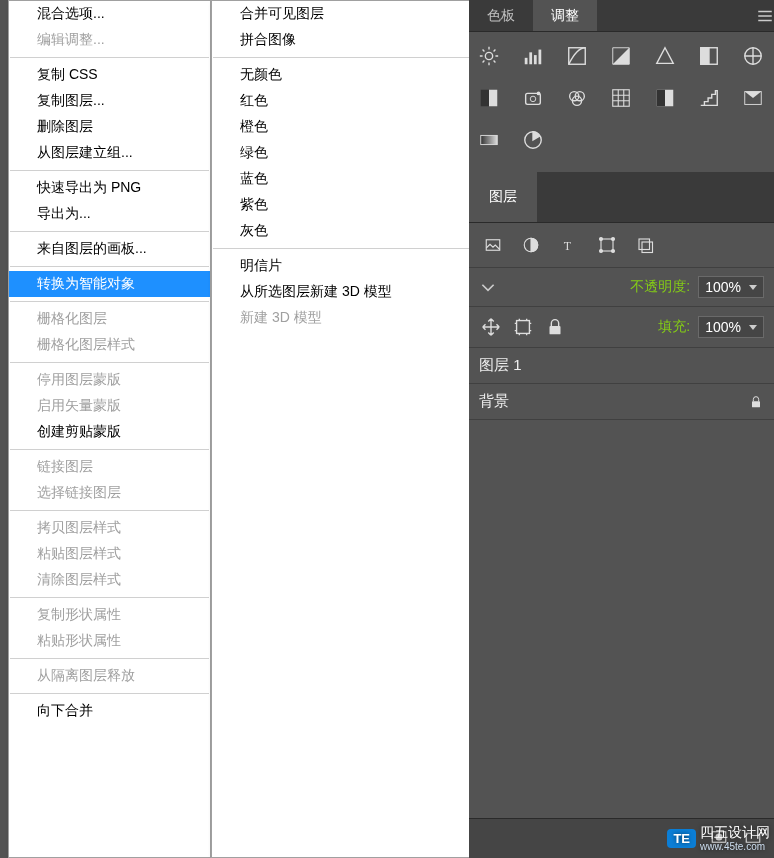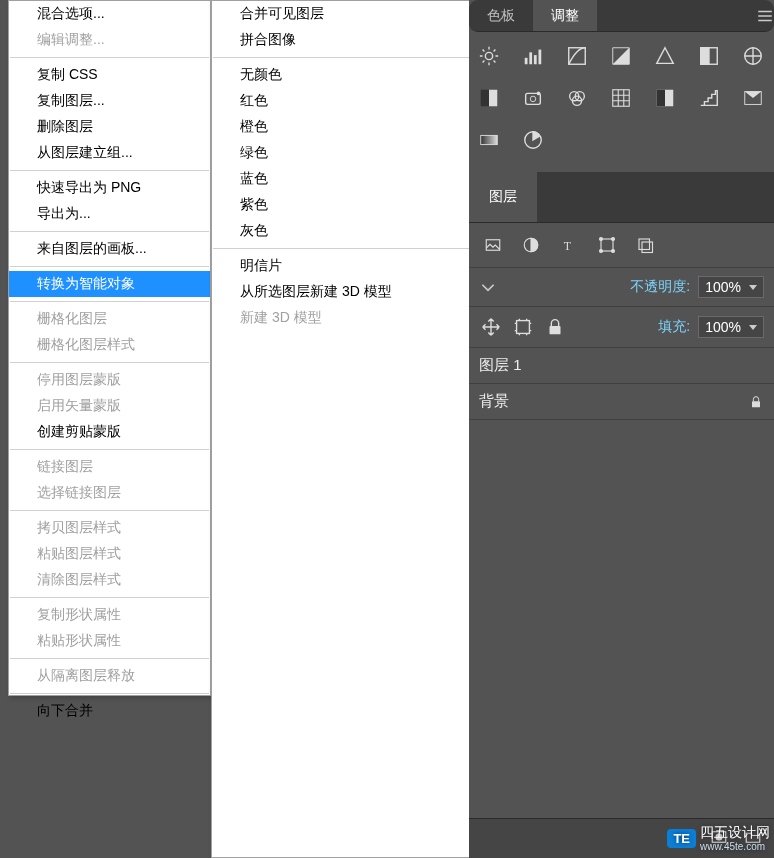--- a/index.html
+++ b/index.html
@@ -11,50 +11,50 @@
   background: #535353;
   overflow: hidden;
   position: relative;
 }
 .menu-column {
   position: absolute;
   background: #fff;
   border: 1px solid #a0a0a0;
   box-shadow: 2px 2px 5px rgba(0,0,0,0.2);
 }
-.menu-left { left: 8px; top: 0; width: 203px; height: 696px; }
+.menu-left { left: 8px; top: 0; width: 203px; height: 858px; }
 .menu-right { left: 211px; top: 0; width: 284px; height: 858px; }
 .menu-item {
   padding: 4px 12px 4px 28px;
   cursor: default;
   color: #000;
   white-space: nowrap;
 }
 .menu-item.disabled { color: #a0a0a0; }
 .menu-item.highlighted { background: #1e90ff; color: #fff; }
 .menu-sep { border-top: 1px solid #d0d0d0; margin: 4px 1px; }
 
 .panel-area { position: absolute; left: 469px; top: 0; width: 305px; height: 858px; background: #535353; }
-.tab-bar { display: flex; background: #3a3a3a; height: 32px; align-items: stretch; border-bottom: 1px solid #2a2a2a; border-radius: 9px; }
+.tab-bar { display: flex; background: #3a3a3a; height: 32px; align-items: stretch; border-bottom: 1px solid #2a2a2a; }
 .tab { padding: 6px 18px; color: #c0c0c0; font-size: 14px; cursor: default; display:flex; align-items:center;}
 .tab.active { background: #535353; color: #fff; }
 .tab-bar .spacer { flex:1; }
 .tab-bar .menu-lines { width: 18px; color:#c0c0c0; display:flex; align-items:center; justify-content:center;}
 
 .icon-grid { padding: 12px 8px; display: flex; flex-wrap: wrap; gap: 18px 20px; }
 .icon-btn { width: 24px; height: 24px; display: inline-flex; align-items: center; justify-content: center; color: #ddd; }
 .icon-btn svg { width: 22px; height: 22px; }
 
 .layers-panel { margin-top: 8px; }
 .layers-tabs { display:flex; background:#3a3a3a; height:51px; border-bottom:1px solid #2a2a2a;}
 .layers-tabs .tab { padding: 7px 20px;}
 .filter-row { display:flex; align-items:center; gap:14px; padding:10px 12px; border-bottom:1px solid #404040;}
 .filter-row svg { width:18px; height:18px; }
 .row-ctrl { display:flex; align-items:center; padding:8px 10px; gap:8px; border-bottom:1px solid #404040; color:#ddd;}
-.row-ctrl .label { flex:0 0 auto; color:#7dd3fc;}
+.row-ctrl .label { flex:0 0 auto; color:#84cc16;}
 .row-ctrl .dropdown-chev { width:18px;height:18px;}
 .value-box { background:#454545; border:1px solid #6a6a6a; padding:2px 6px; color:#fff; min-width:54px; display:flex; align-items:center; gap:4px;}
 .value-box::after { content:''; border-left:4px solid transparent;border-right:4px solid transparent;border-top:5px solid #ccc; margin-left:4px;}
 
 .layer-row { display:flex; align-items:center; padding:8px 10px; gap:10px; border-bottom:1px solid #404040; color:#eee; font-size:15px;}
 .lock-icon { margin-left:auto; width:16px;height:16px;}
 
 .bottom-bar { position:absolute; bottom:0; left:469px; width:305px; height:40px; background:#454545; border-top:1px solid #2a2a2a; display:flex; align-items:center; justify-content:flex-end; gap:16px; padding:0 12px;}
 .bottom-bar svg { width:18px;height:18px; color:#ddd;}
 

